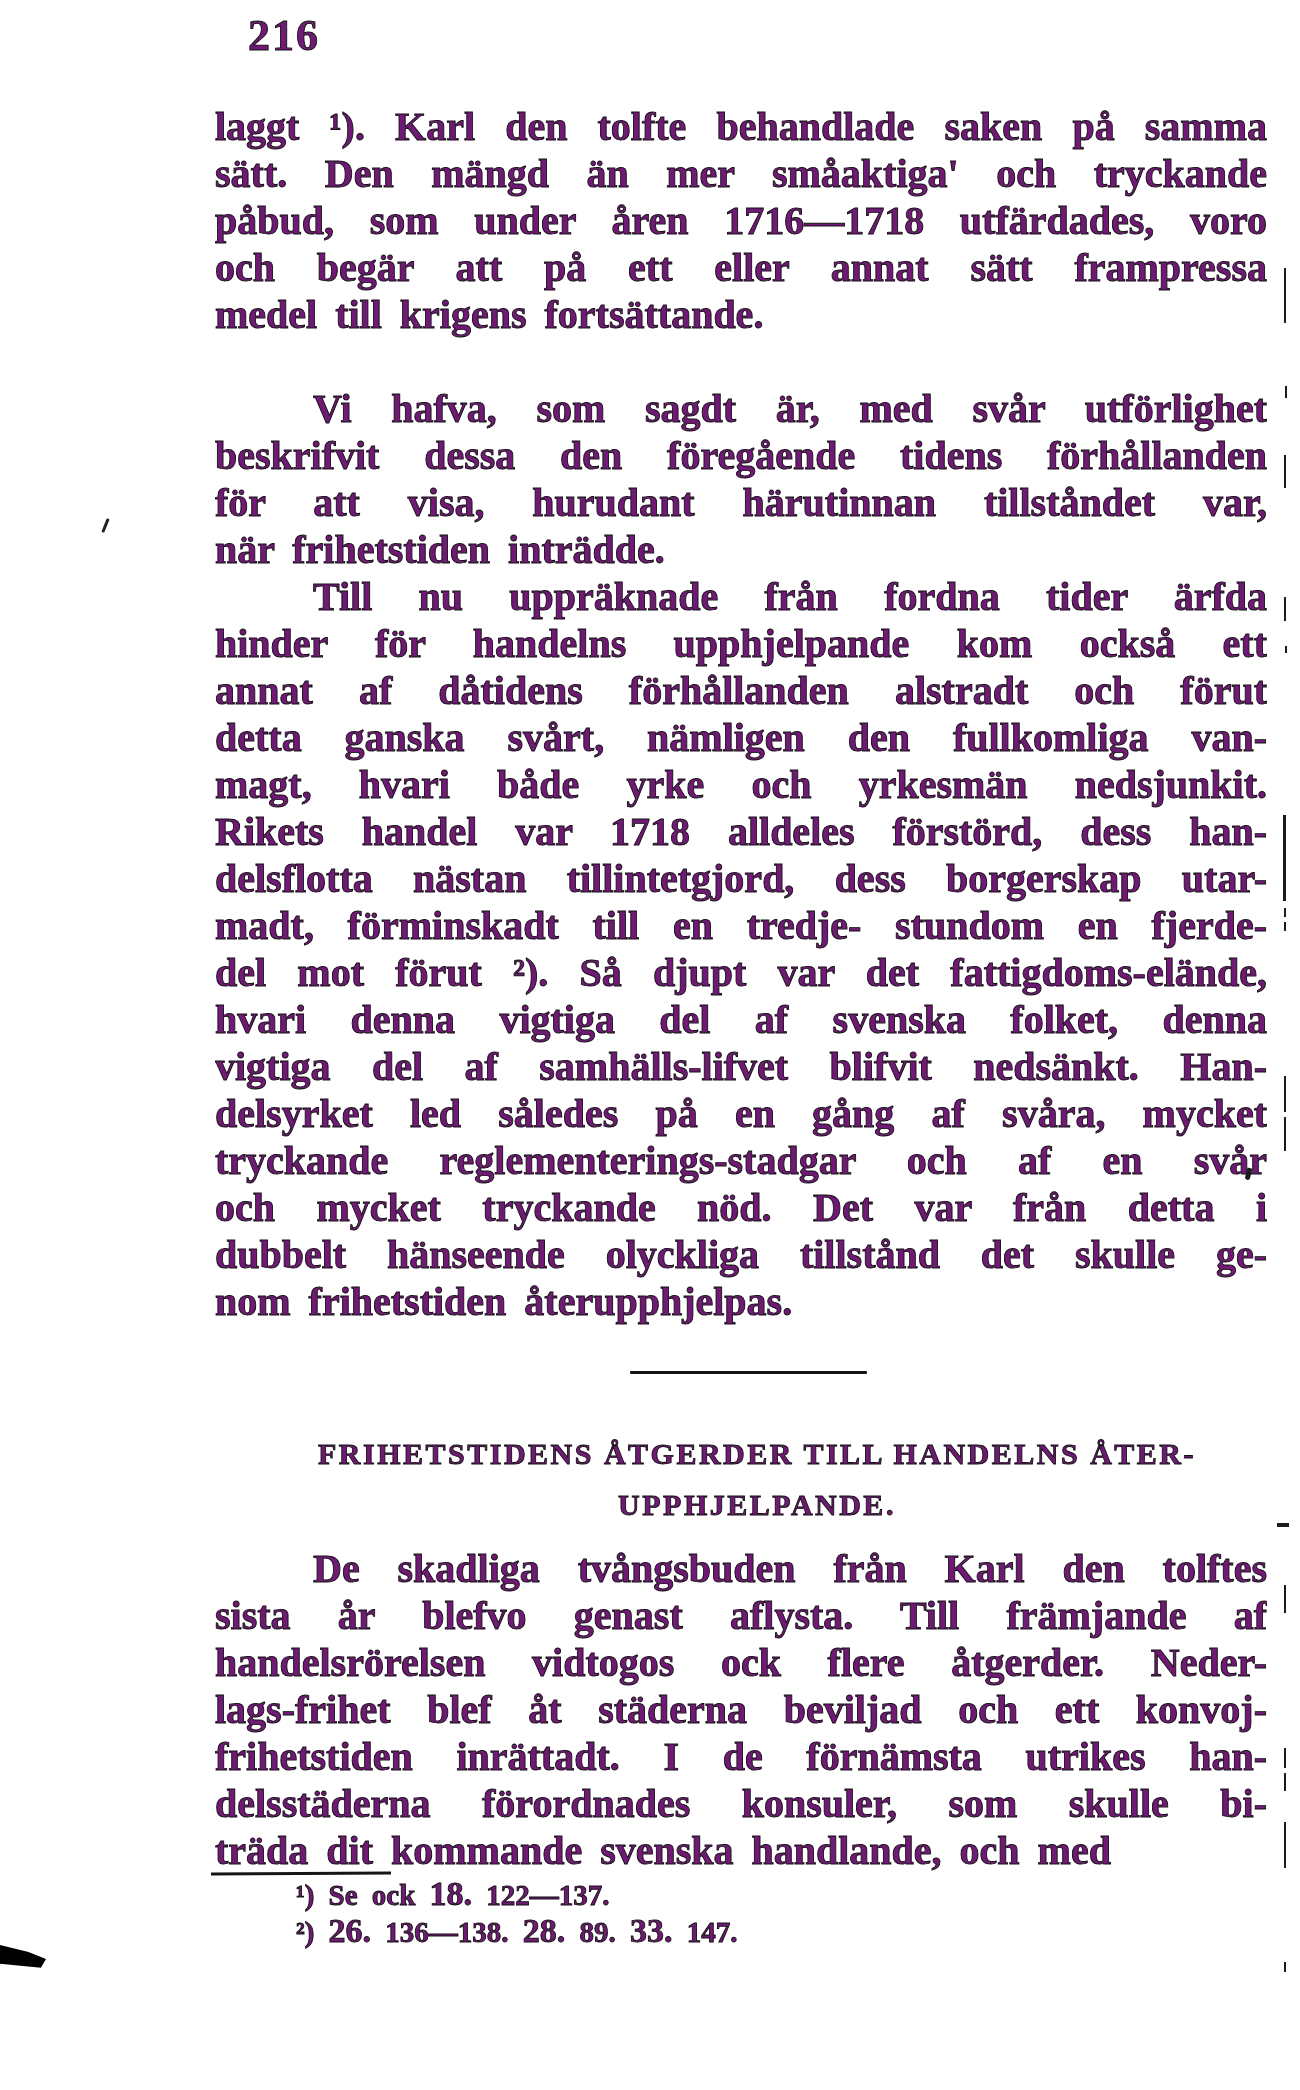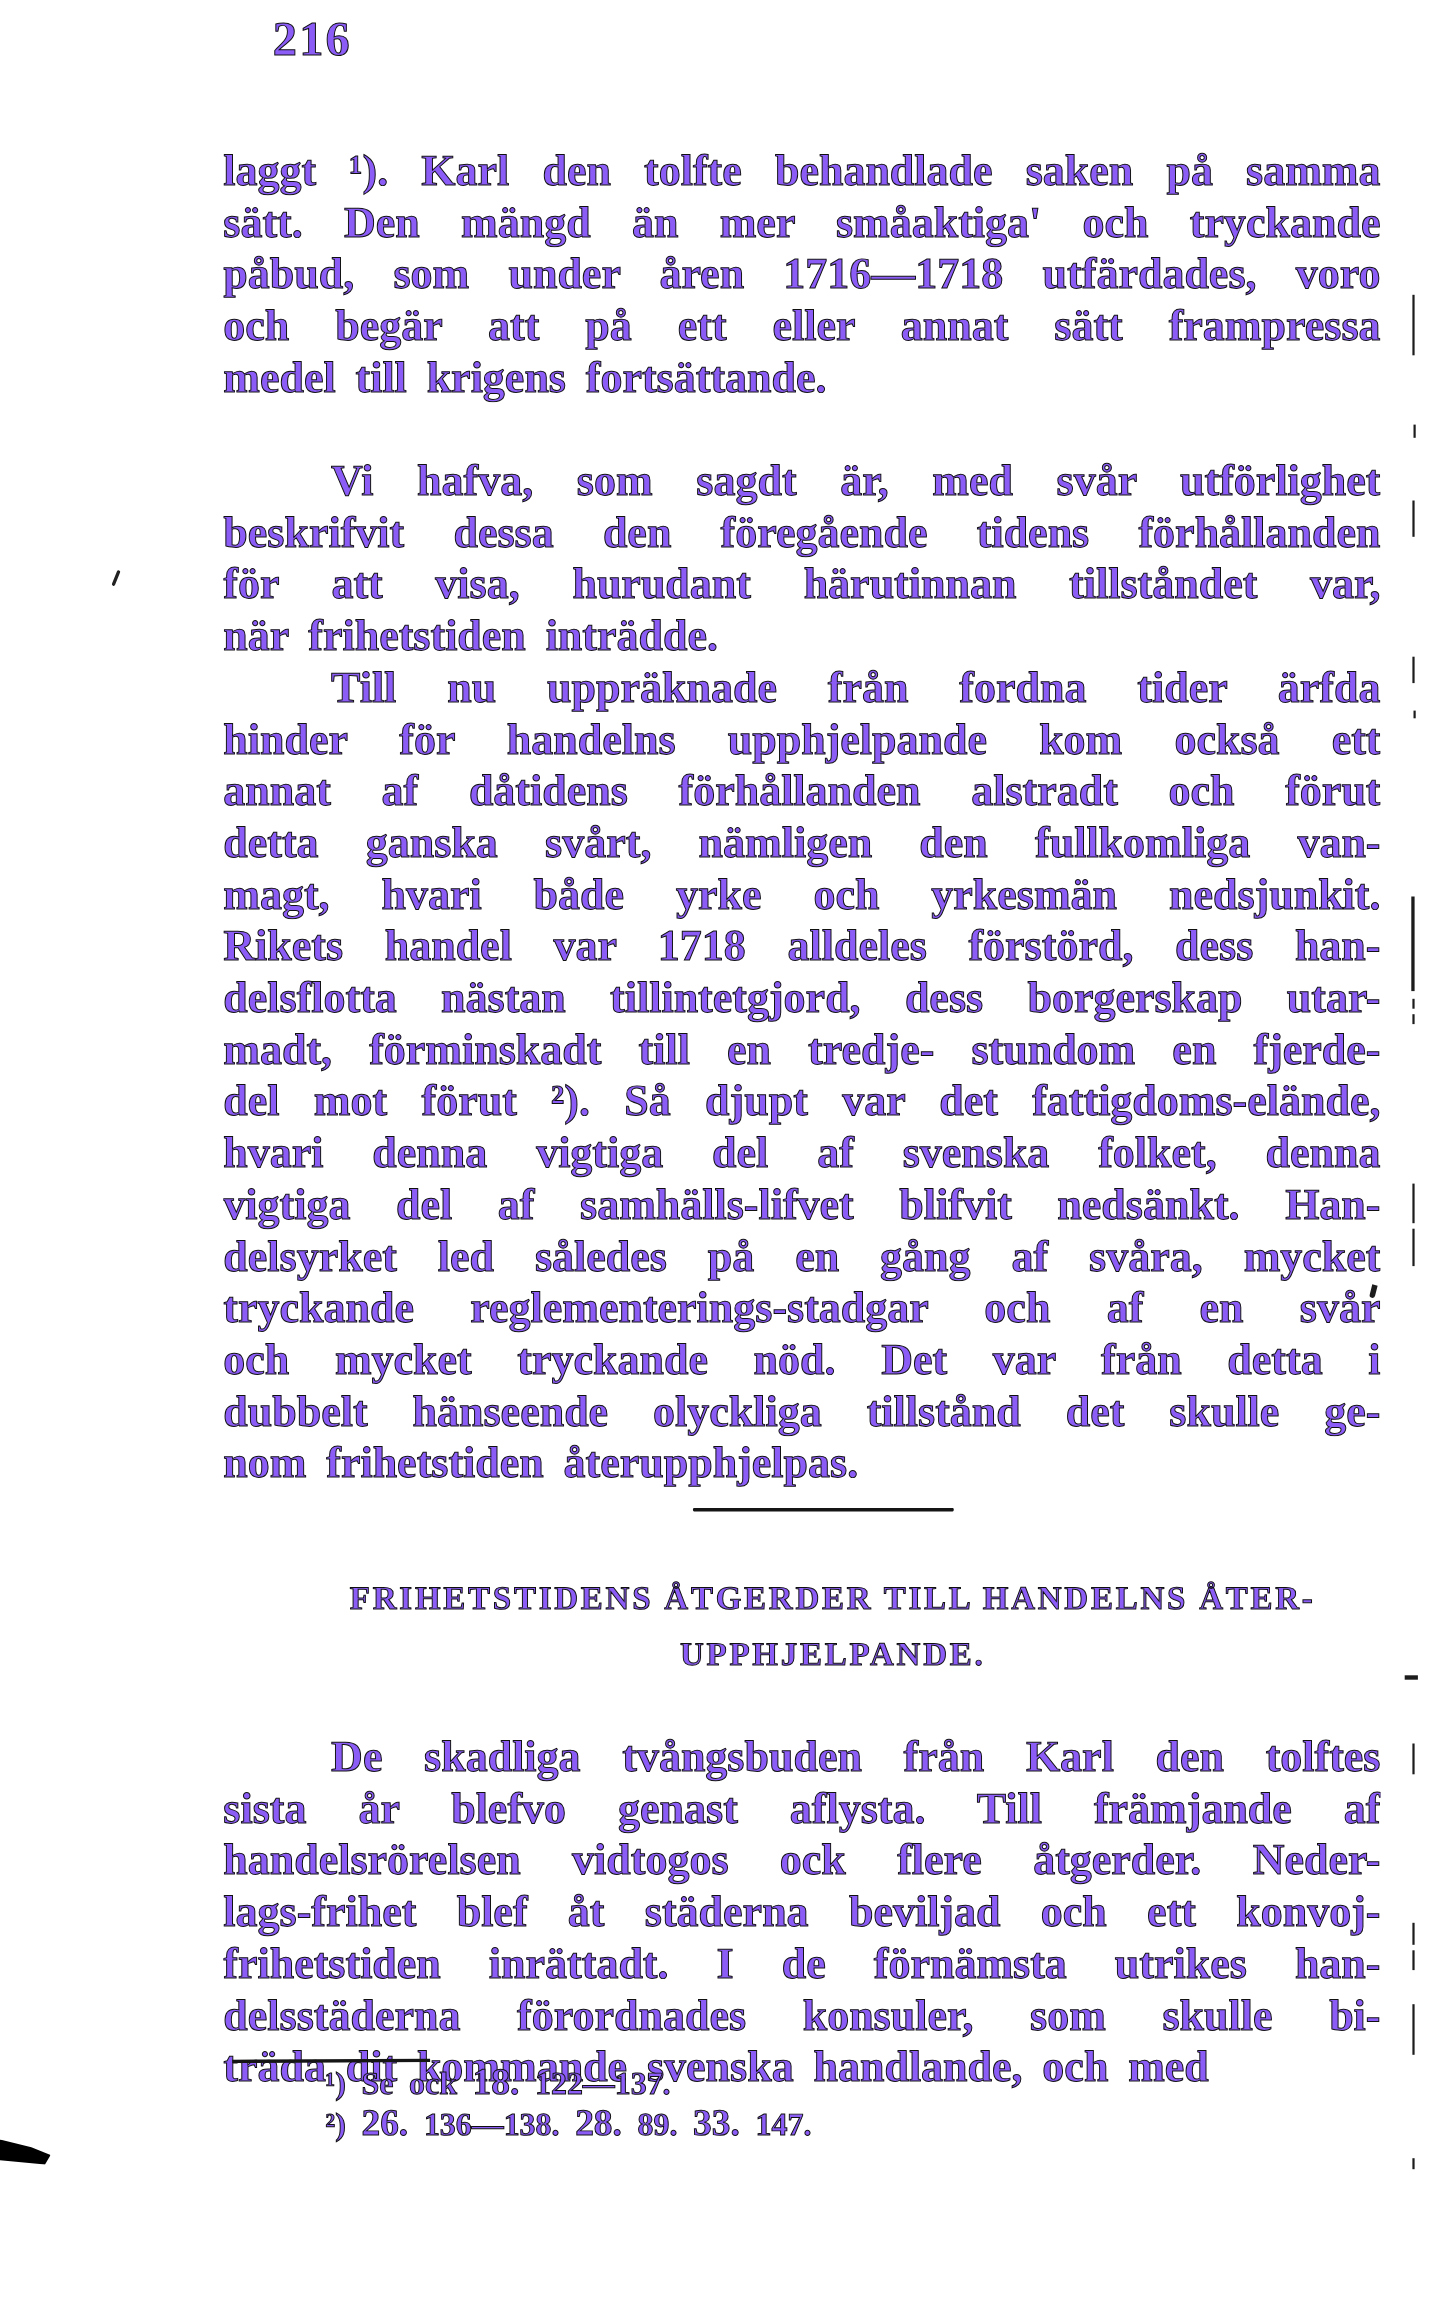--- a/index.html
+++ b/index.html
@@ -2,30 +2,30 @@
 <html><head>
 <meta charset="utf-8">
 <style>
   html,body{margin:0;padding:0;background:#ffffff;}
   .sheet{
     position:relative;
     width:1300px;height:2090px;
     background:#ffffff;
     overflow:hidden;
     font-family:"Liberation Serif","DejaVu Serif",serif;
-    color:#8b5cf6;
+    color:#701a75;
     -webkit-text-stroke:0.9px #101010;
   }
   .pageno{
     position:absolute;left:248px;top:14px;
     font-size:44px;font-weight:700;line-height:1;
     letter-spacing:2px;
   }
   .column{position:absolute;left:203px;top:0;width:1052px;}
-  .para{position:absolute;left:0;width:1052px;margin-top:28px;}
+  .para{position:absolute;left:12px;width:1052px;}
   .line{
     font-size:40px;font-weight:700;line-height:47px;height:47px;
     text-align:justify;text-align-last:justify;
     overflow:hidden;white-space:normal;
   }
   .line.indent{text-indent:98px;}
   .line.last{text-align-last:left;word-spacing:8px;}
   .divider{
     position:absolute;left:630px;top:1371px;width:237px;height:3px;
     background:#151515;border-radius:1px;

